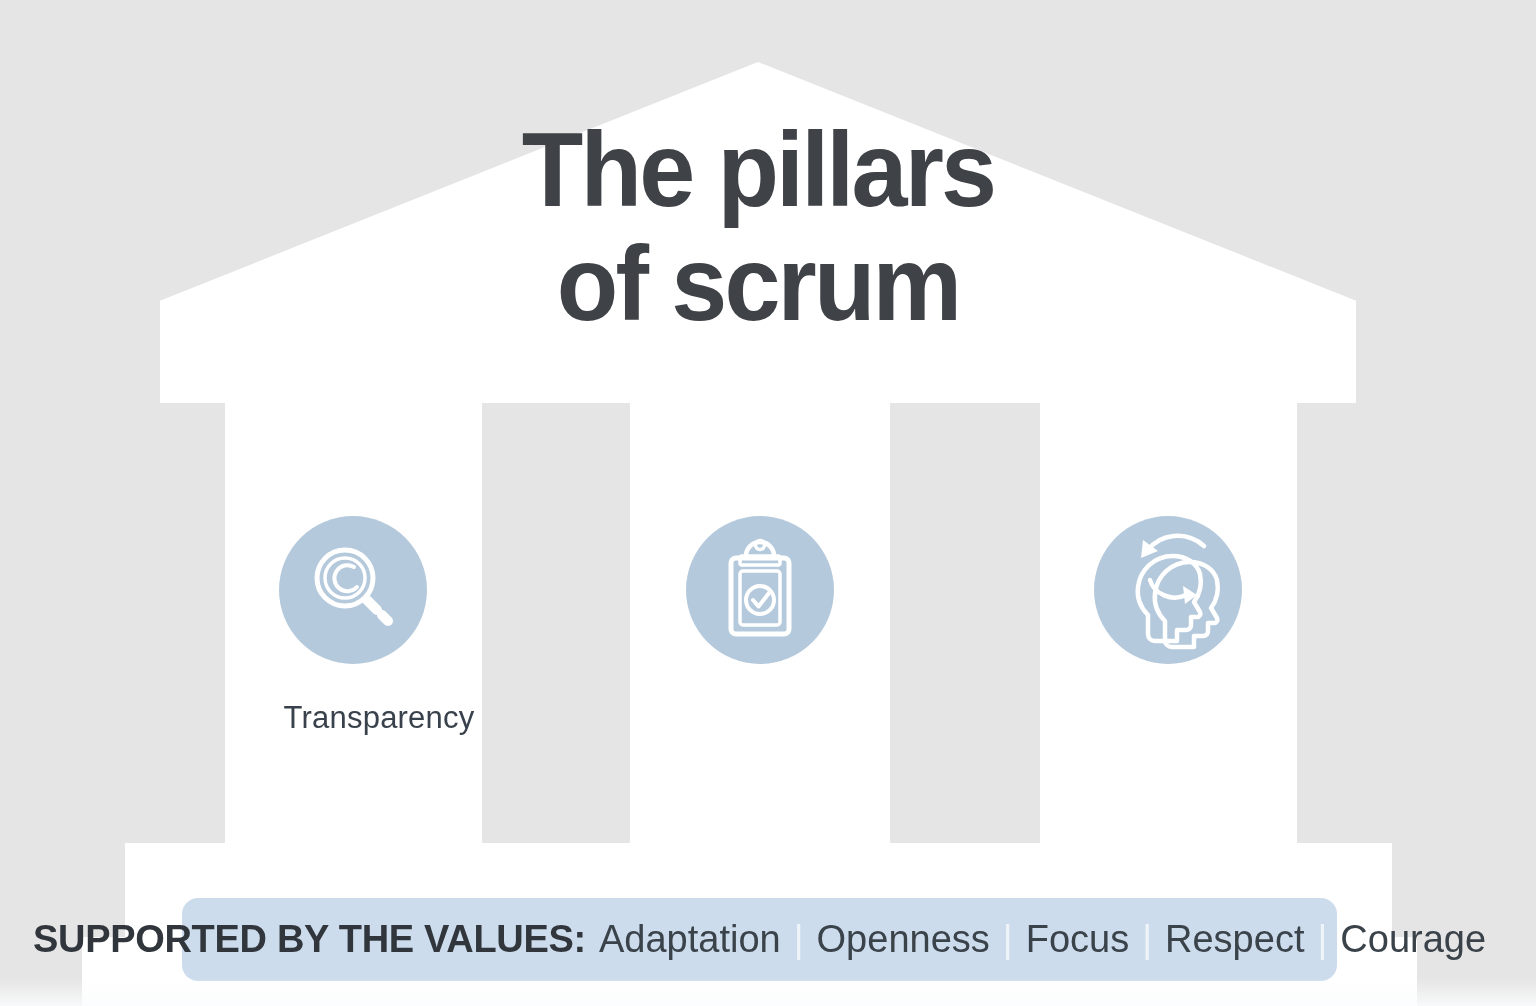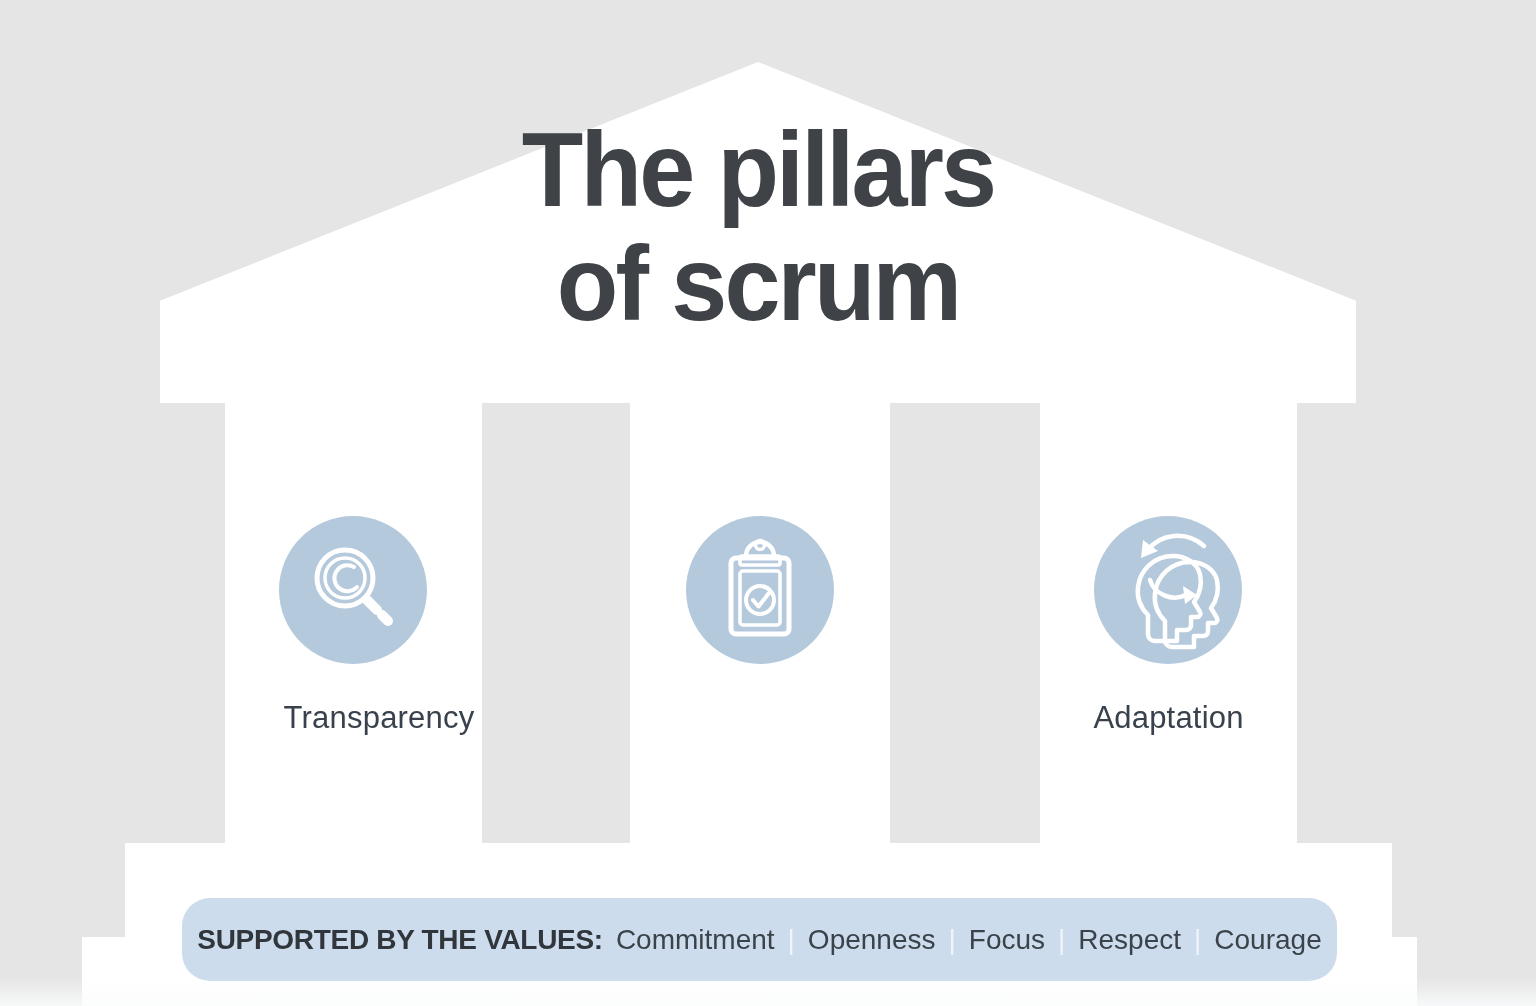--- a/index.html
+++ b/index.html
@@ -37,23 +37,23 @@
   .pillar-label{
     position:absolute;top:700px;font-size:31px;color:#39424c;
     text-align:center;letter-spacing:0.2px;
   }
   .l1{left:225px;width:308px}
   .l2{left:630px;width:260px}
   .l3{left:1040px;width:257px}
 
   .values-bar{
     position:absolute;left:182px;top:898px;width:1155px;height:83px;
-    background:#cddcec;border-radius:28px;
+    background:#cddcec;border-radius:16px;
     display:flex;align-items:center;justify-content:center;
-    font-size:28px;color:#3a424a;white-space:nowrap;
+    font-size:38px;color:#3a424a;white-space:nowrap;
   }
   .vb-label{font-weight:bold;color:#30363c;margin-right:13px;letter-spacing:-0.3px}
   .vb-sep{color:#eff4f8;margin:0 13px}
 
   .bottom-fade{
     position:absolute;left:0;bottom:0;width:100%;height:28px;
     background:linear-gradient(to bottom,rgba(255,255,255,0),rgba(251,252,253,0.85));
   }
 </style>
 </head>
@@ -100,25 +100,24 @@
       <path class="ic" stroke-width="4.5" transform="translate(17,6)" d="M79,40 C92,40 103,47 106,58 C108,68 106,78 100,86 L106,96 C107.2,98.2 105.6,101 103,101 L97,101 L97,109 C97,112 95,114 92,114 L83,114 L83,125 L61,125 C57,125 54,122 54,118 L54,99 C47,92 42.7,82 44,71 C46,54 60,40 79,40 Z"></path>
       <path class="ic" stroke-width="4.5" fill="#b5c9dc" d="M79,40 C92,40 103,47 106,58 C108,68 106,78 100,86 L106,96 C107.2,98.2 105.6,101 103,101 L97,101 L97,109 C97,112 95,114 92,114 L83,114 L83,125 L61,125 C57,125 54,122 54,118 L54,99 C47,92 42.7,82 44,71 C46,54 60,40 79,40 Z"></path>
       <path class="ic" d="M54,34 C66,18 92,14 110,30" stroke-width="4.5"></path>
       <polygon points="47,42 49,24 64,35" fill="#ffffff" stroke="none"></polygon>
       <path class="ic" d="M56,64 C60,78 78,86 92,79" stroke-width="4.5"></path>
       <polygon points="103,79 89,70 91,88" fill="#ffffff" stroke="none"></polygon>
     </svg>
   </div>
 
   <div class="pillar-label l1">Transparency</div>
-  <div class="pillar-label l3">Adaptation</div>
 
   <div class="values-bar">
     <span class="vb-label">SUPPORTED BY THE VALUES:</span>
-    <span class="vb-val">Commitment</span>
+    <span class="vb-val">Adaptation</span>
     <span class="vb-sep">|</span>
     <span class="vb-val">Openness</span>
     <span class="vb-sep">|</span>
     <span class="vb-val">Focus</span>
     <span class="vb-sep">|</span>
     <span class="vb-val">Respect</span>
     <span class="vb-sep">|</span>
     <span class="vb-val">Courage</span>
   </div>
 

